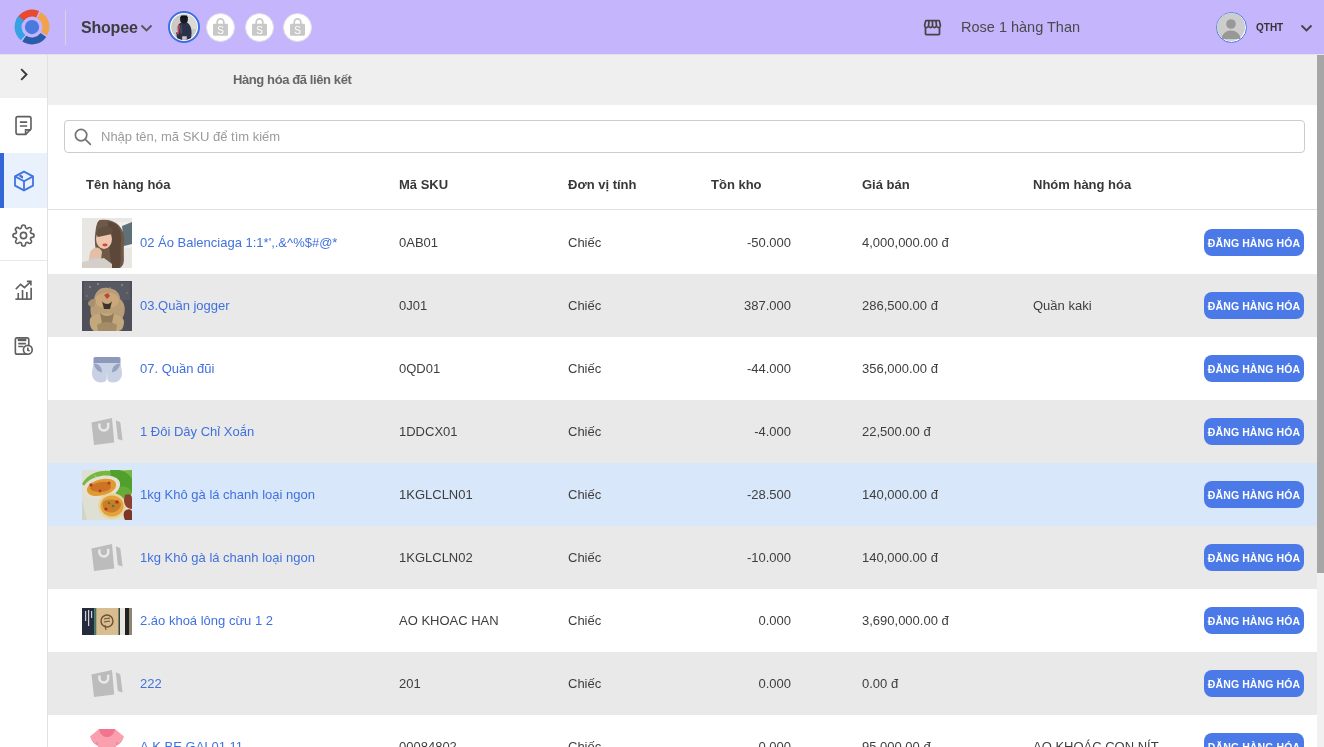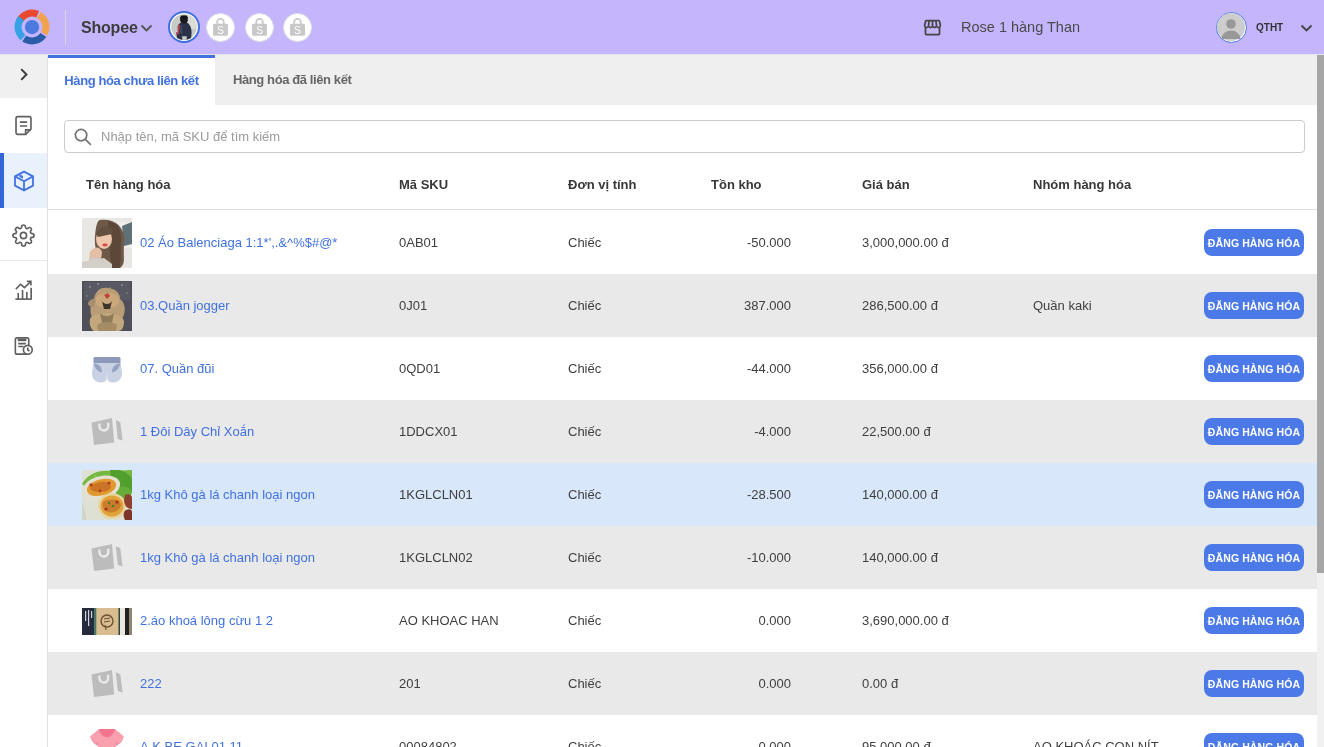--- a/index.html
+++ b/index.html
@@ -147,21 +147,20 @@
       <rect x="3.5" y="4" width="14" height="17" rx="1.8"></rect>
       <path d="M6,6.2 h9" stroke-width="2.6"></path>
       <path d="M6.5,10 h8 M6.5,13 h5.5"></path>
       <circle cx="16.5" cy="16.5" r="4.6" fill="#fff"></circle>
       <path d="M16.5,14.2 V16.7 L18.3,17.8"></path>
     </svg>
   </div>
 </div>
 
 <div class="tabs">
-  <div class="tab1">Hàng hóa chưa liên kết</div>
   <div class="tab2">Hàng hóa đã liên kết</div>
 </div>
 
 <div class="content">
   <div class="search">
     <svg width="19" height="19" viewBox="0 0 20 20" fill="none" stroke="#757575" stroke-width="1.8">
         <circle cx="8.5" cy="8.5" r="6"></circle>
         <path d="M13,13 L18.3,18.3" stroke-linecap="round"></path>
       </svg>
     <span class="ph">Nhập tên, mã SKU để tìm kiếm</span>
@@ -185,21 +184,21 @@
 <path d="M14,16 C16,8 28,6 31,12 L30,16 L16,19 Z" fill="#63503f"></path>
 <ellipse cx="23" cy="27" rx="2.6" ry="1.4" fill="#d9453a"></ellipse>
 <path d="M8,34 C12,28 18,28 20,34 L18,50 L6,50 Z" fill="#e4bfa6"></path>
 <rect x="8" y="40" width="12" height="6" rx="3" fill="#c8cdd6"></rect>
 <path d="M0,44 L22,40 L30,46 L30,50 L0,50 Z" fill="#d4cfc8"></path>
 </svg>
 <div class="cell name" style="left:92px">02 Áo Balenciaga 1:1*',.&amp;^%$#@*</div>
 <div class="cell" style="left:351px">0AB01</div>
 <div class="cell" style="left:520px">Chiếc</div>
 <div class="cell num" style="left:643px;width:100px">-50.000</div>
-<div class="cell" style="left:814px">3,000,000.00 đ</div>
+<div class="cell" style="left:814px">4,000,000.00 đ</div>
 
 <button class="pub">ĐĂNG HÀNG HÓA</button>
 </div>
 <div class="row" style="top:169px;background:#e9e9e9">
 <svg width="50" height="50" viewBox="0 0 50 50" style="position:absolute;left:34px;top:50%;margin-top:-25px">
 <rect width="50" height="50" fill="#4e4f58"></rect>
 <rect x="2" y="1" width="46" height="18" fill="#585963"></rect>
 <circle cx="8" cy="6" r="1" fill="#8a8b94"></circle>
         <circle cx="16" cy="3" r="1" fill="#8a8b94"></circle>
         <circle cx="28" cy="7" r="1" fill="#7d7e87"></circle>

